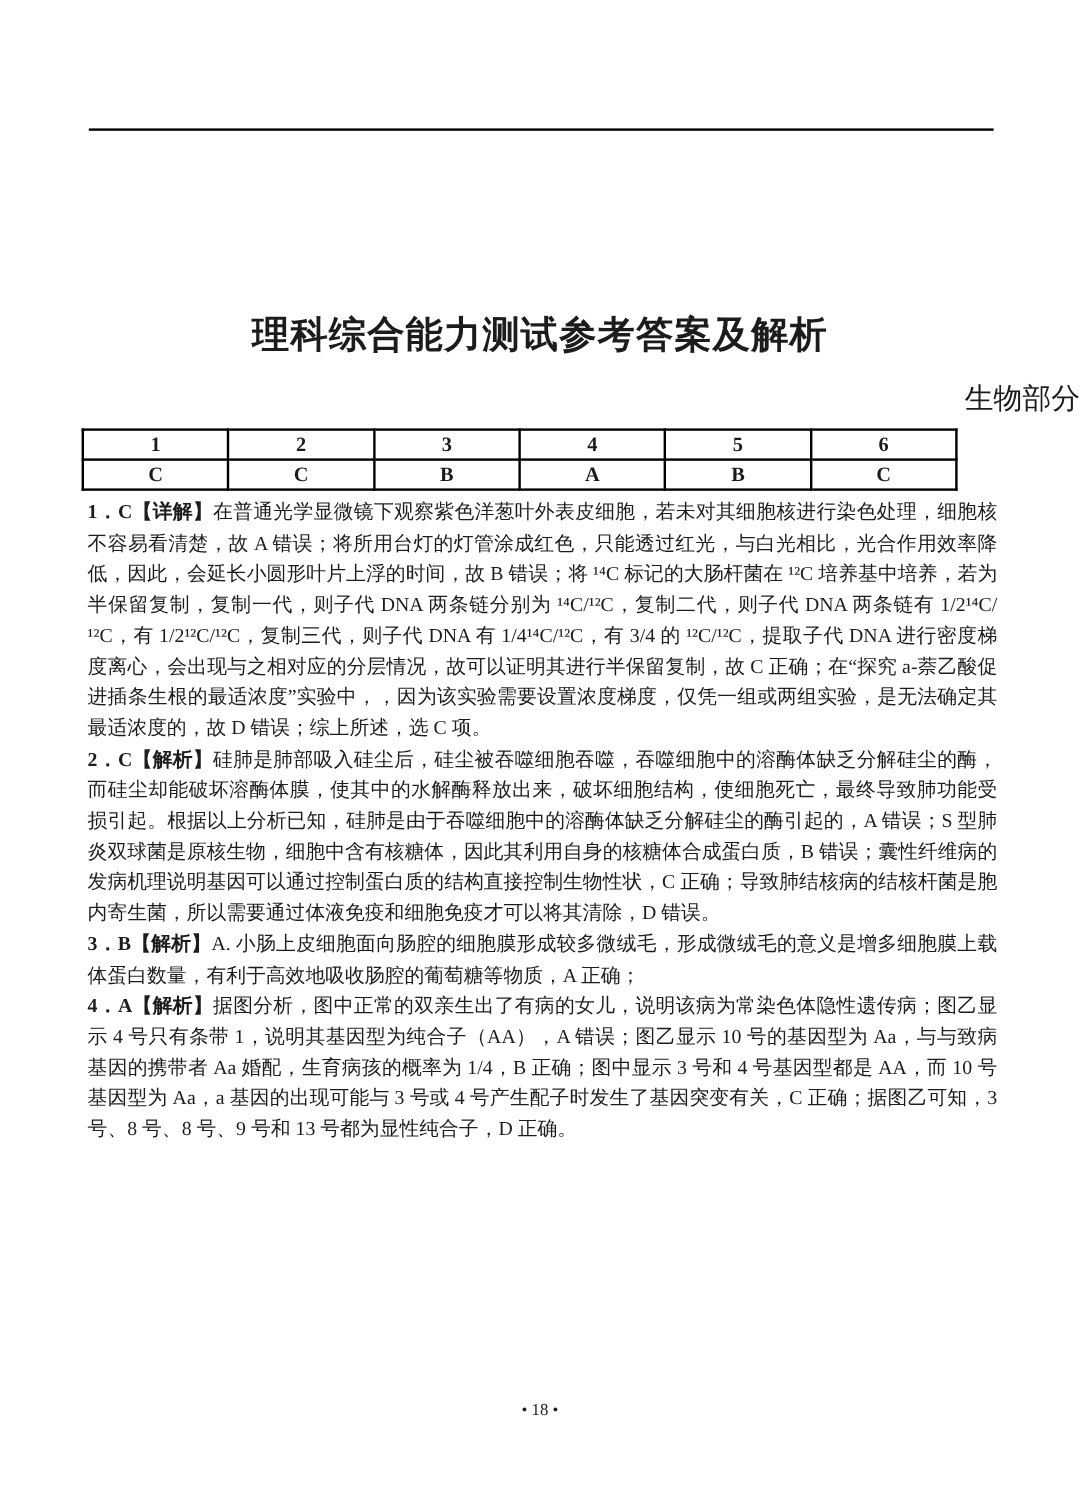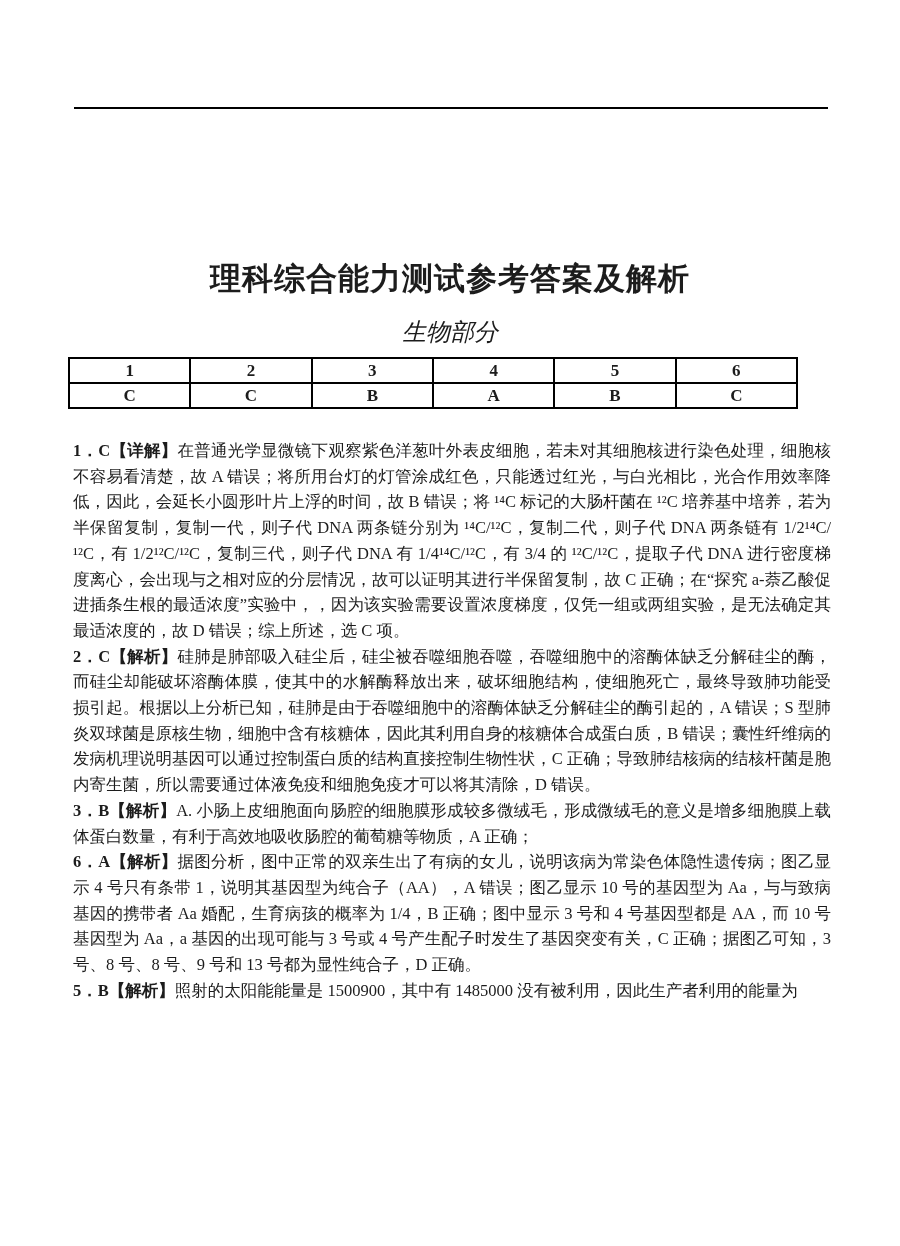--- a/index.html
+++ b/index.html
@@ -34,45 +34,44 @@
     font-size: 31px;
     font-weight: bold;
     letter-spacing: 1px;
   }
   .subtitle {
     position: absolute;
     top: 304px;
     left: 0;
     width: 100%;
     margin: 0;
-    text-align: center;
+    text-align: right;
     font-size: 24px;
     font-weight: normal;
-    font-style: italic;
   }
   .answer-table {
     position: absolute;
     top: 345px;
     left: 68px;
     width: 730px;
     border-collapse: collapse;
     table-layout: fixed;
   }
   .answer-table td {
     border: 2px solid #000000;
     text-align: center;
     vertical-align: middle;
     font-weight: bold;
     font-size: 17px;
     height: 23px;
     padding: 0;
   }
   .content {
     position: absolute;
-    top: 426px;
+    top: 402px;
     left: 73px;
     width: 758px;
     font-size: 16.5px;
     line-height: 25.7px;
     text-align: justify;
   }
   .content p {
     margin: 0;
     padding: 0;
   }
@@ -117,18 +116,18 @@
         <td>B</td>
         <td>C</td>
       </tr>
     </tbody>
   </table>
 
   <div class="content">
     <p><b class="lead">1．C【详解】</b><span>在普通光学显微镜下观察紫色洋葱叶外表皮细胞，若未对其细胞核进行染色处理，细胞核不容易看清楚，故 A 错误；将所用台灯的灯管涂成红色，只能透过红光，与白光相比，光合作用效率降低，因此，会延长小圆形叶片上浮的时间，故 B 错误；将 ¹⁴C 标记的大肠杆菌在 ¹²C 培养基中培养，若为半保留复制，复制一代，则子代 DNA 两条链分别为 ¹⁴C/¹²C，复制二代，则子代 DNA 两条链有 1/2¹⁴C/¹²C，有 1/2¹²C/¹²C，复制三代，则子代 DNA 有 1/4¹⁴C/¹²C，有 3/4 的 ¹²C/¹²C，提取子代 DNA 进行密度梯度离心，会出现与之相对应的分层情况，故可以证明其进行半保留复制，故 C 正确；在“探究 a-萘乙酸促进插条生根的最适浓度”实验中，，因为该实验需要设置浓度梯度，仅凭一组或两组实验，是无法确定其最适浓度的，故 D 错误；综上所述，选 C 项。</span></p>
     <p><b class="lead">2．C【解析】</b><span>硅肺是肺部吸入硅尘后，硅尘被吞噬细胞吞噬，吞噬细胞中的溶酶体缺乏分解硅尘的酶，而硅尘却能破坏溶酶体膜，使其中的水解酶释放出来，破坏细胞结构，使细胞死亡，最终导致肺功能受损引起。根据以上分析已知，硅肺是由于吞噬细胞中的溶酶体缺乏分解硅尘的酶引起的，A 错误；S 型肺炎双球菌是原核生物，细胞中含有核糖体，因此其利用自身的核糖体合成蛋白质，B 错误；囊性纤维病的发病机理说明基因可以通过控制蛋白质的结构直接控制生物性状，C 正确；导致肺结核病的结核杆菌是胞内寄生菌，所以需要通过体液免疫和细胞免疫才可以将其清除，D 错误。</span></p>
     <p><b class="lead">3．B【解析】</b><span>A. 小肠上皮细胞面向肠腔的细胞膜形成较多微绒毛，形成微绒毛的意义是增多细胞膜上载体蛋白数量，有利于高效地吸收肠腔的葡萄糖等物质，A 正确；</span></p>
-    <p><b class="lead">6．A【解析】</b><span>据图分析，图中正常的双亲生出了有病的女儿，说明该病为常染色体隐性遗传病；图乙显示 4 号只有条带 1，说明其基因型为纯合子（AA），A 错误；图乙显示 10 号的基因型为 Aa，与与致病基因的携带者 Aa 婚配，生育病孩的概率为 1/4，B 正确；图中显示 3 号和 4 号基因型都是 AA，而 10 号基因型为 Aa，a 基因的出现可能与 3 号或 4 号产生配子时发生了基因突变有关，C 正确；据图乙可知，3 号、8 号、8 号、9 号和 13 号都为显性纯合子，D 正确。</span></p>
-    <p><b class="lead">5．B【解析】</b><span>照射的太阳能能量是 1500900，其中有 1485000 没有被利用，因此生产者利用的能量为</span></p>
+    <p><b class="lead">4．A【解析】</b><span>据图分析，图中正常的双亲生出了有病的女儿，说明该病为常染色体隐性遗传病；图乙显示 4 号只有条带 1，说明其基因型为纯合子（AA），A 错误；图乙显示 10 号的基因型为 Aa，与与致病基因的携带者 Aa 婚配，生育病孩的概率为 1/4，B 正确；图中显示 3 号和 4 号基因型都是 AA，而 10 号基因型为 Aa，a 基因的出现可能与 3 号或 4 号产生配子时发生了基因突变有关，C 正确；据图乙可知，3 号、8 号、8 号、9 号和 13 号都为显性纯合子，D 正确。</span></p>
   </div>
 
+  <div class="page-num">• 18 •</div>
 
 </div>
 
 </body></html>

